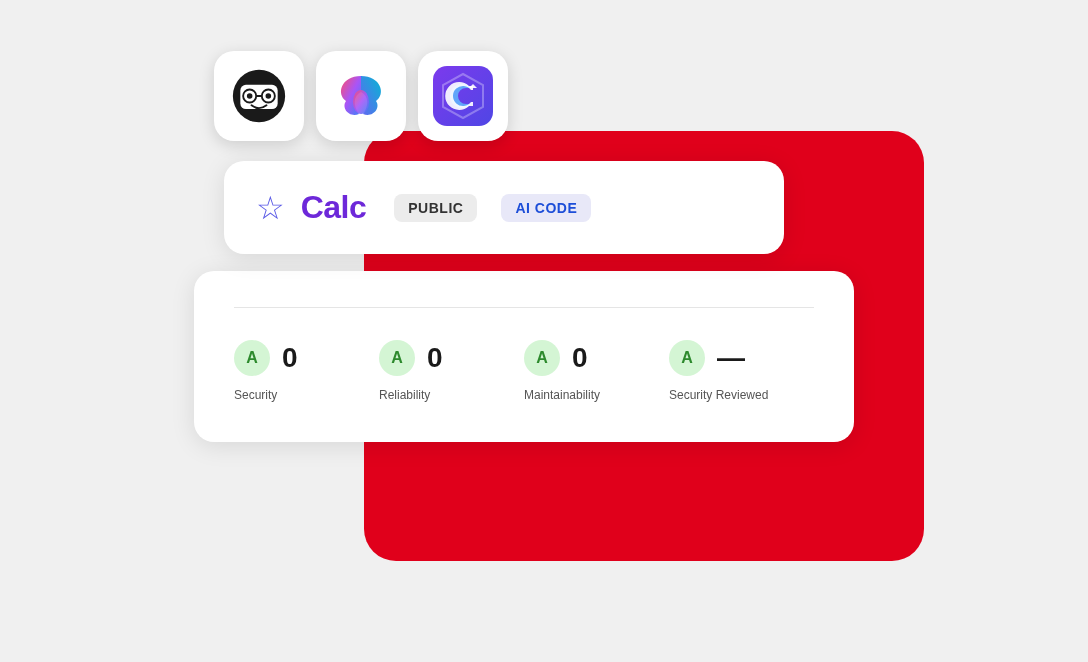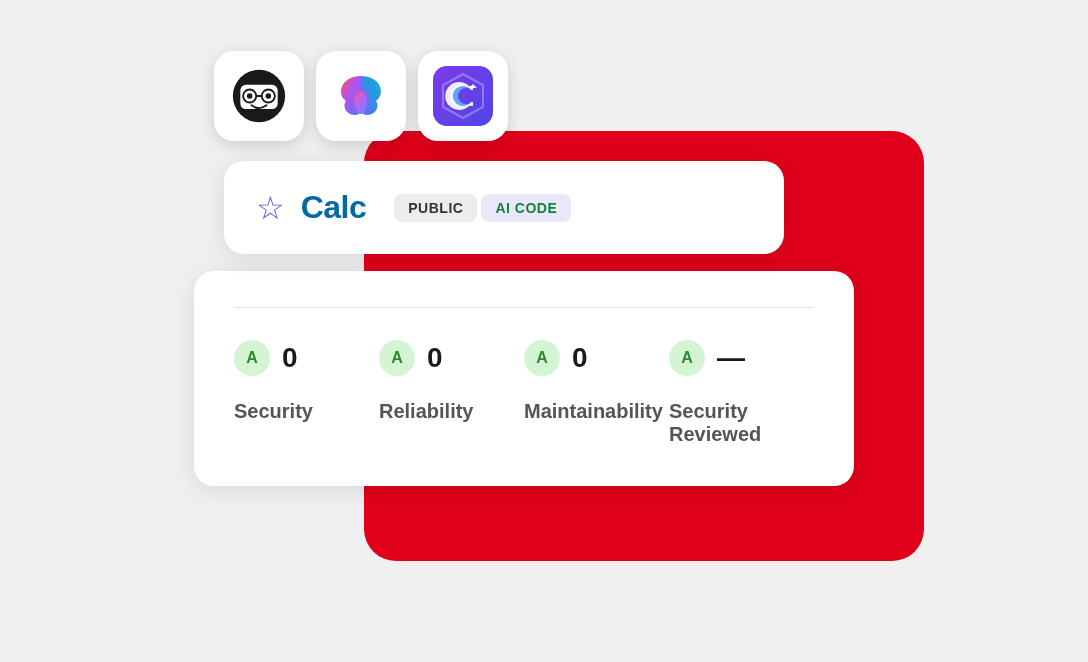--- a/index.html
+++ b/index.html
@@ -83,48 +83,48 @@
       gap: 16px;
     }
 
     .star-icon {
       color: #5b5be6;
       font-size: 32px;
       line-height: 1;
     }
 
     .project-name {
-      color: #0369a1;
+      color: #6d28d9;
       font-size: 32px;
       font-weight: 700;
       letter-spacing: -0.5px;
     }
 
     .badges {
       display: flex;
-      gap: 4px;
+      gap: 24px;
       margin-left: 12px;
     }
 
     .badge {
       padding: 6px 14px;
       border-radius: 8px;
       font-size: 14px;
       font-weight: 700;
       letter-spacing: 0.5px;
     }
 
     .badge-public {
       background: #ececec;
       color: #333;
     }
 
     .badge-ai-code {
       background: #e8e8f8;
-      color: #15803d;
+      color: #1d4ed8;
     }
 
     
     .metrics-card {
       position: absolute;
       top: 220px;
       left: 0px;
       width: 660px;
       background: white;
       border-radius: 20px;
@@ -179,24 +179,24 @@
       color: #1a1a1a;
     }
 
     .metric-dash {
       font-size: 28px;
       font-weight: 700;
       color: #1a1a1a;
     }
 
     .metric-label {
-      font-size: 20px;
+      font-size: 12px;
       color: #555;
-      font-weight: 700;
-      margin-top: 16px;
+      font-weight: 400;
+      margin-top: 4px;
     }
 
     
     .ghost-robot {
       width: 56px;
       height: 56px;
     }
   </style>
 </head>
 <body>

